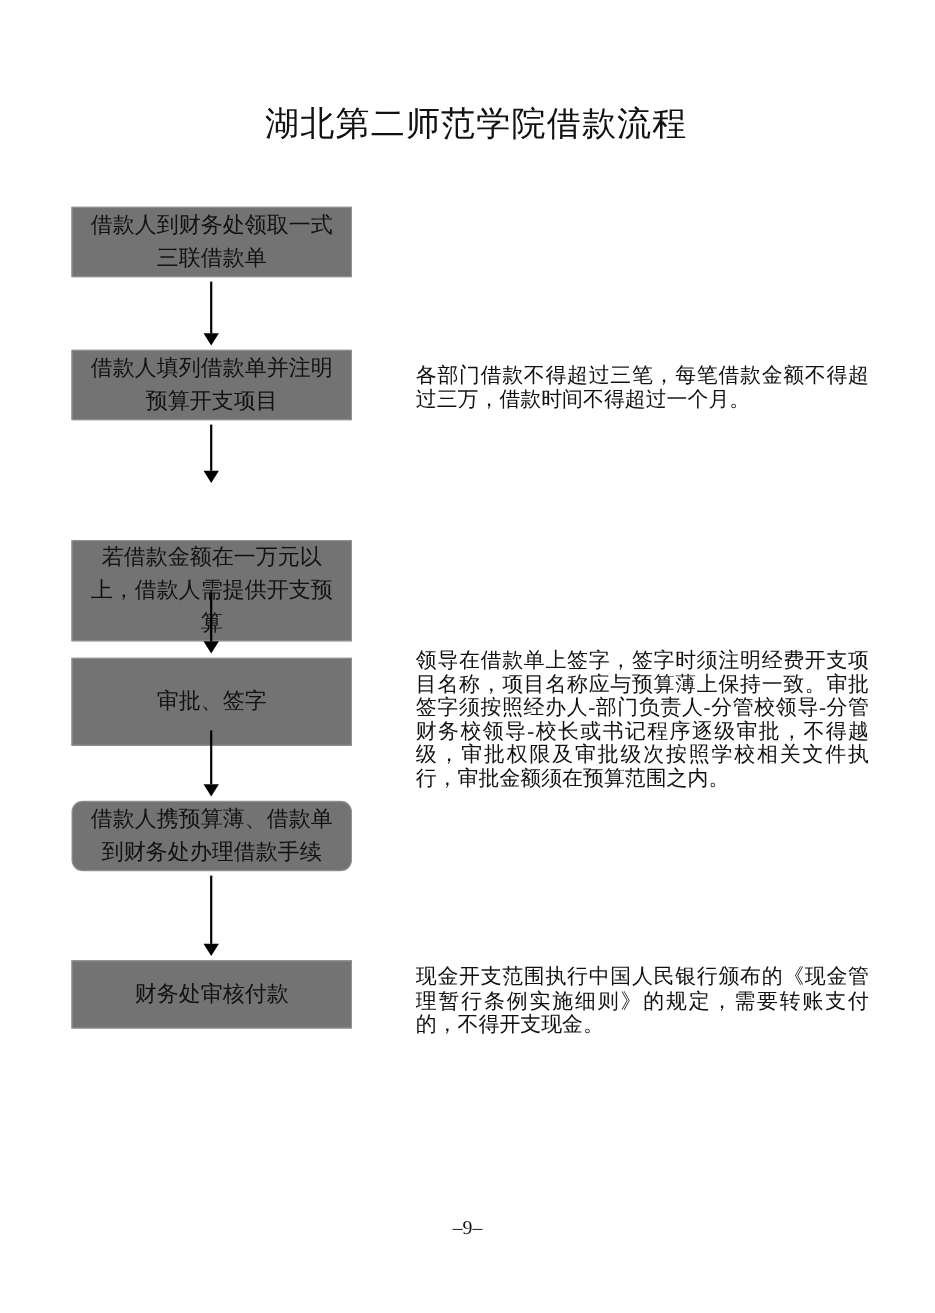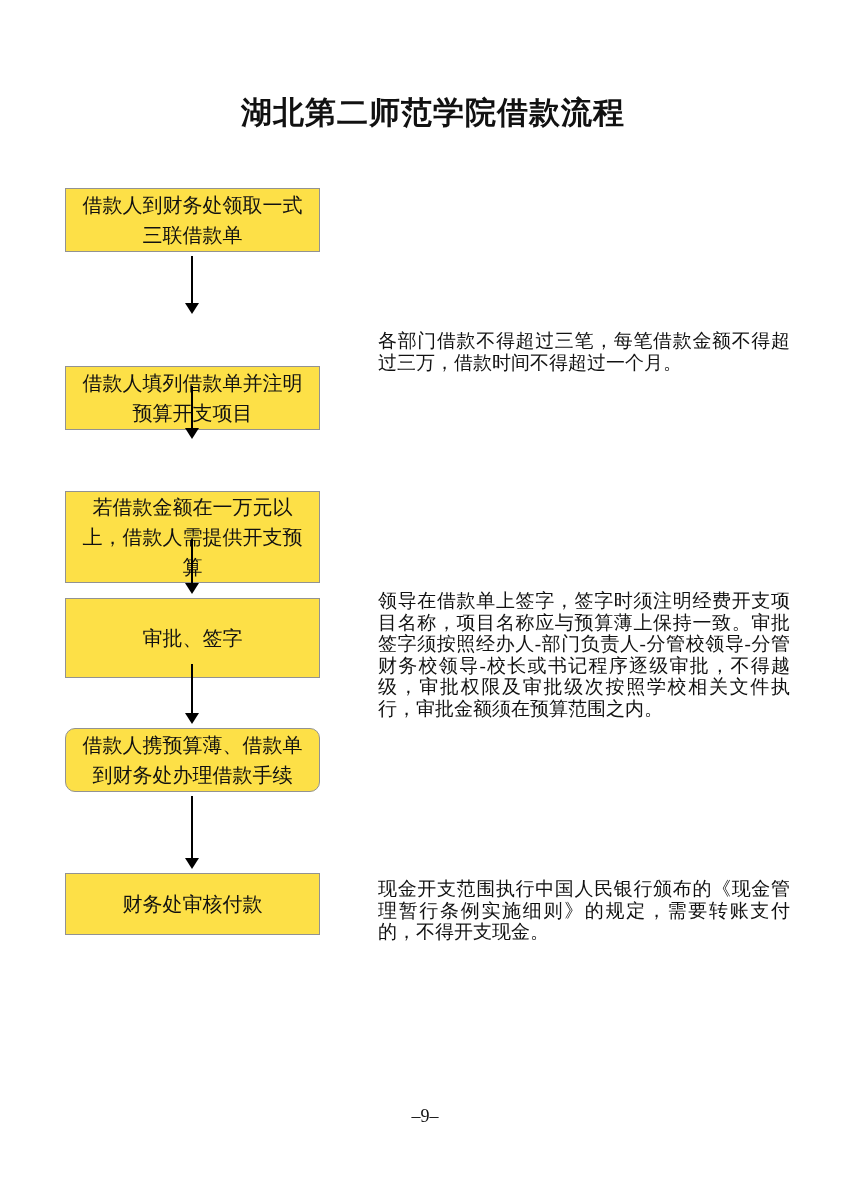--- a/index.html
+++ b/index.html
@@ -14,29 +14,29 @@
     font-family:"Liberation Serif","DejaVu Serif",serif;
     color:#111111;
   }
   .title {
     position:absolute;
     top:92px;
     left:0;
     width:100%;
     text-align:center;
     font-size:31px;
-    font-weight:bold;
+    font-weight:normal;
     letter-spacing:1px;
     padding-left:16px;
   }
   .flow-box {
     position:absolute;
     left:65px;
     width:255px;
-    background:#fde047;
+    background:#737373;
     border:1px solid #929292;
     display:flex;
     align-items:center;
     justify-content:center;
     text-align:center;
     font-size:20px;
     line-height:30px;
     padding:0 13px;
   }
   .arrow {
@@ -86,21 +86,21 @@
 
   <div class="flow-box" style="top:188px; height:64px;">
     <span>借款人到财务处领取一式三联借款单</span>
   </div>
 
   <div class="arrow" style="left:184px; top:256px; height:58px;">
     <span class="arrow-line"></span>
     <span class="arrow-head"></span>
   </div>
 
-  <div class="flow-box" style="top:318px; height:64px;margin-top:48px;">
+  <div class="flow-box" style="top:318px; height:64px;">
     <span>借款人填列借款单并注明预算开支项目</span>
   </div>
 
   <div class="arrow" style="left:184px; top:386px; height:53px;">
     <span class="arrow-line"></span>
     <span class="arrow-head"></span>
   </div>
 
   <div class="flow-box" style="top:443px; height:92px;margin-top:48px;">
     <span>若借款金额在一万元以上，借款人需提供开支预算</span>

